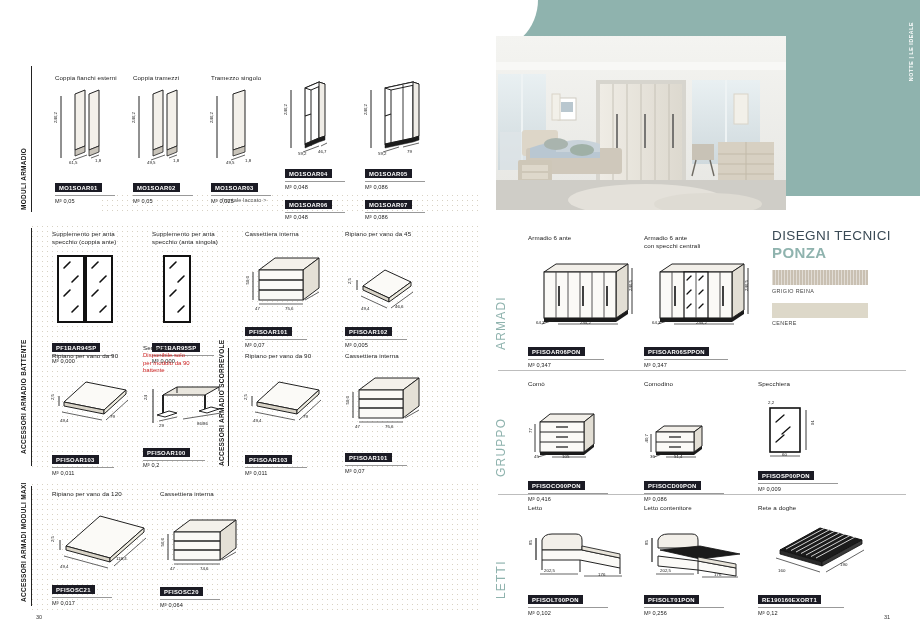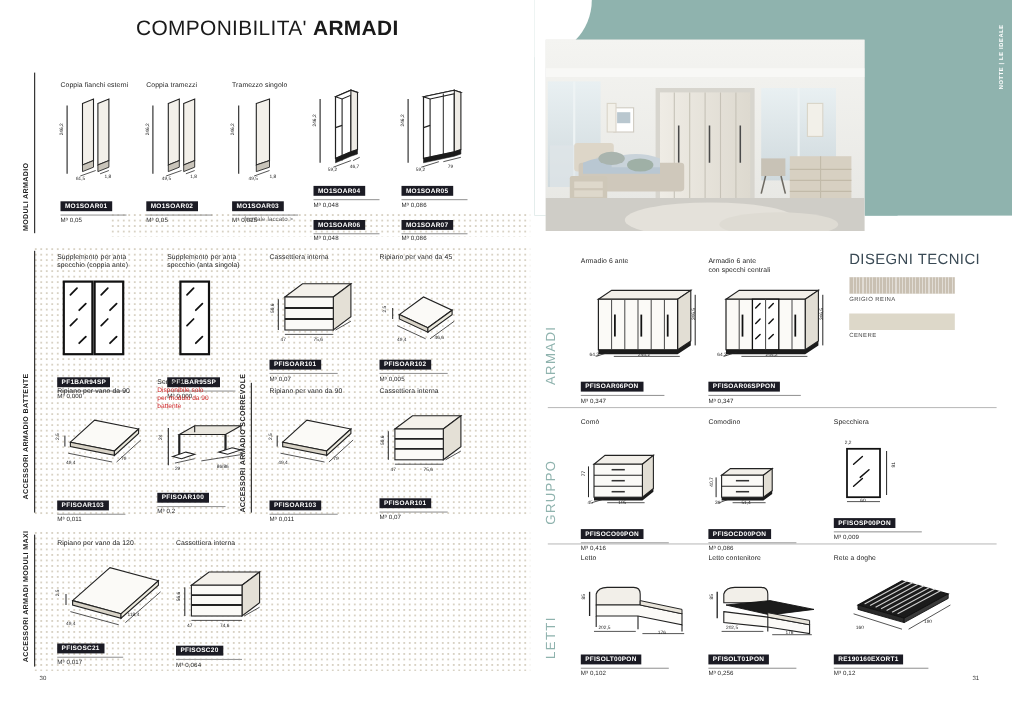--- a/index.html
+++ b/index.html
@@ -92,23 +92,20 @@
   .hr-grey { position: absolute; background: #bdbdbd; height: 1.2px; }
   .pageno { position: absolute; font-size: 5.5px; color: #333; }
 </style>
 </head>
 <body>
 
 <div class="page">
 
   <div class="left-page">
 
-    <div class="main-title">
-      <span>COMPONIBILITA' </span><b>ARMADI</b>
-    </div>
 
     <div class="band plain" style="left:30px; top:62px; width:452px; height:150px;"></div>
     <div class="band" style="left:100px; top:193px; width:382px; height:22px;"></div>
     <div class="vrule" style="left:31px; top:66px; height:146px;"></div>
     <div class="vlabel" style="left:20px; top:148px; height:62px;">MODULI ARMADIO</div>
 
     <div class="item" style="left:55px; top:74px;">
       <div class="item-caption">Coppia fianchi esterni</div>
       <div style="position:relative; width:80px; height:78px; margin-top:6px;">
         <svg width="80" height="78" viewBox="0 0 80 78">
@@ -565,20 +562,21 @@
           <ellipse cx="150" cy="164" rx="78" ry="16" fill="#e4e1da"></ellipse>
           <ellipse cx="212" cy="168" rx="54" ry="11" fill="#dedbd3"></ellipse>
         </svg>
       </div>
 
       <div class="side-vtext">NOTTE | LE IDEALE</div>
     </div>
 
     <div class="tech-title">
       <div class="l1">DISEGNI TECNICI</div>
+      <div class="l2">PONZA</div>
       <div class="swatch" style="background:#c9c0b2; background-image:repeating-linear-gradient(90deg, rgba(255,255,255,.45) 0 1px, transparent 1px 3px);"></div>
       <div class="swatch-label">GRIGIO REINA</div>
       <div class="swatch" style="background:#ddd8c9;"></div>
       <div class="swatch-label">CENERE</div>
     </div>
 
     <div class="vlabel teal" style="left:8px; top:292px; height:62px;">ARMADI</div>
 
     <div class="item" style="left:42px; top:234px;">
       <div class="item-caption">Armadio 6 ante</div>

